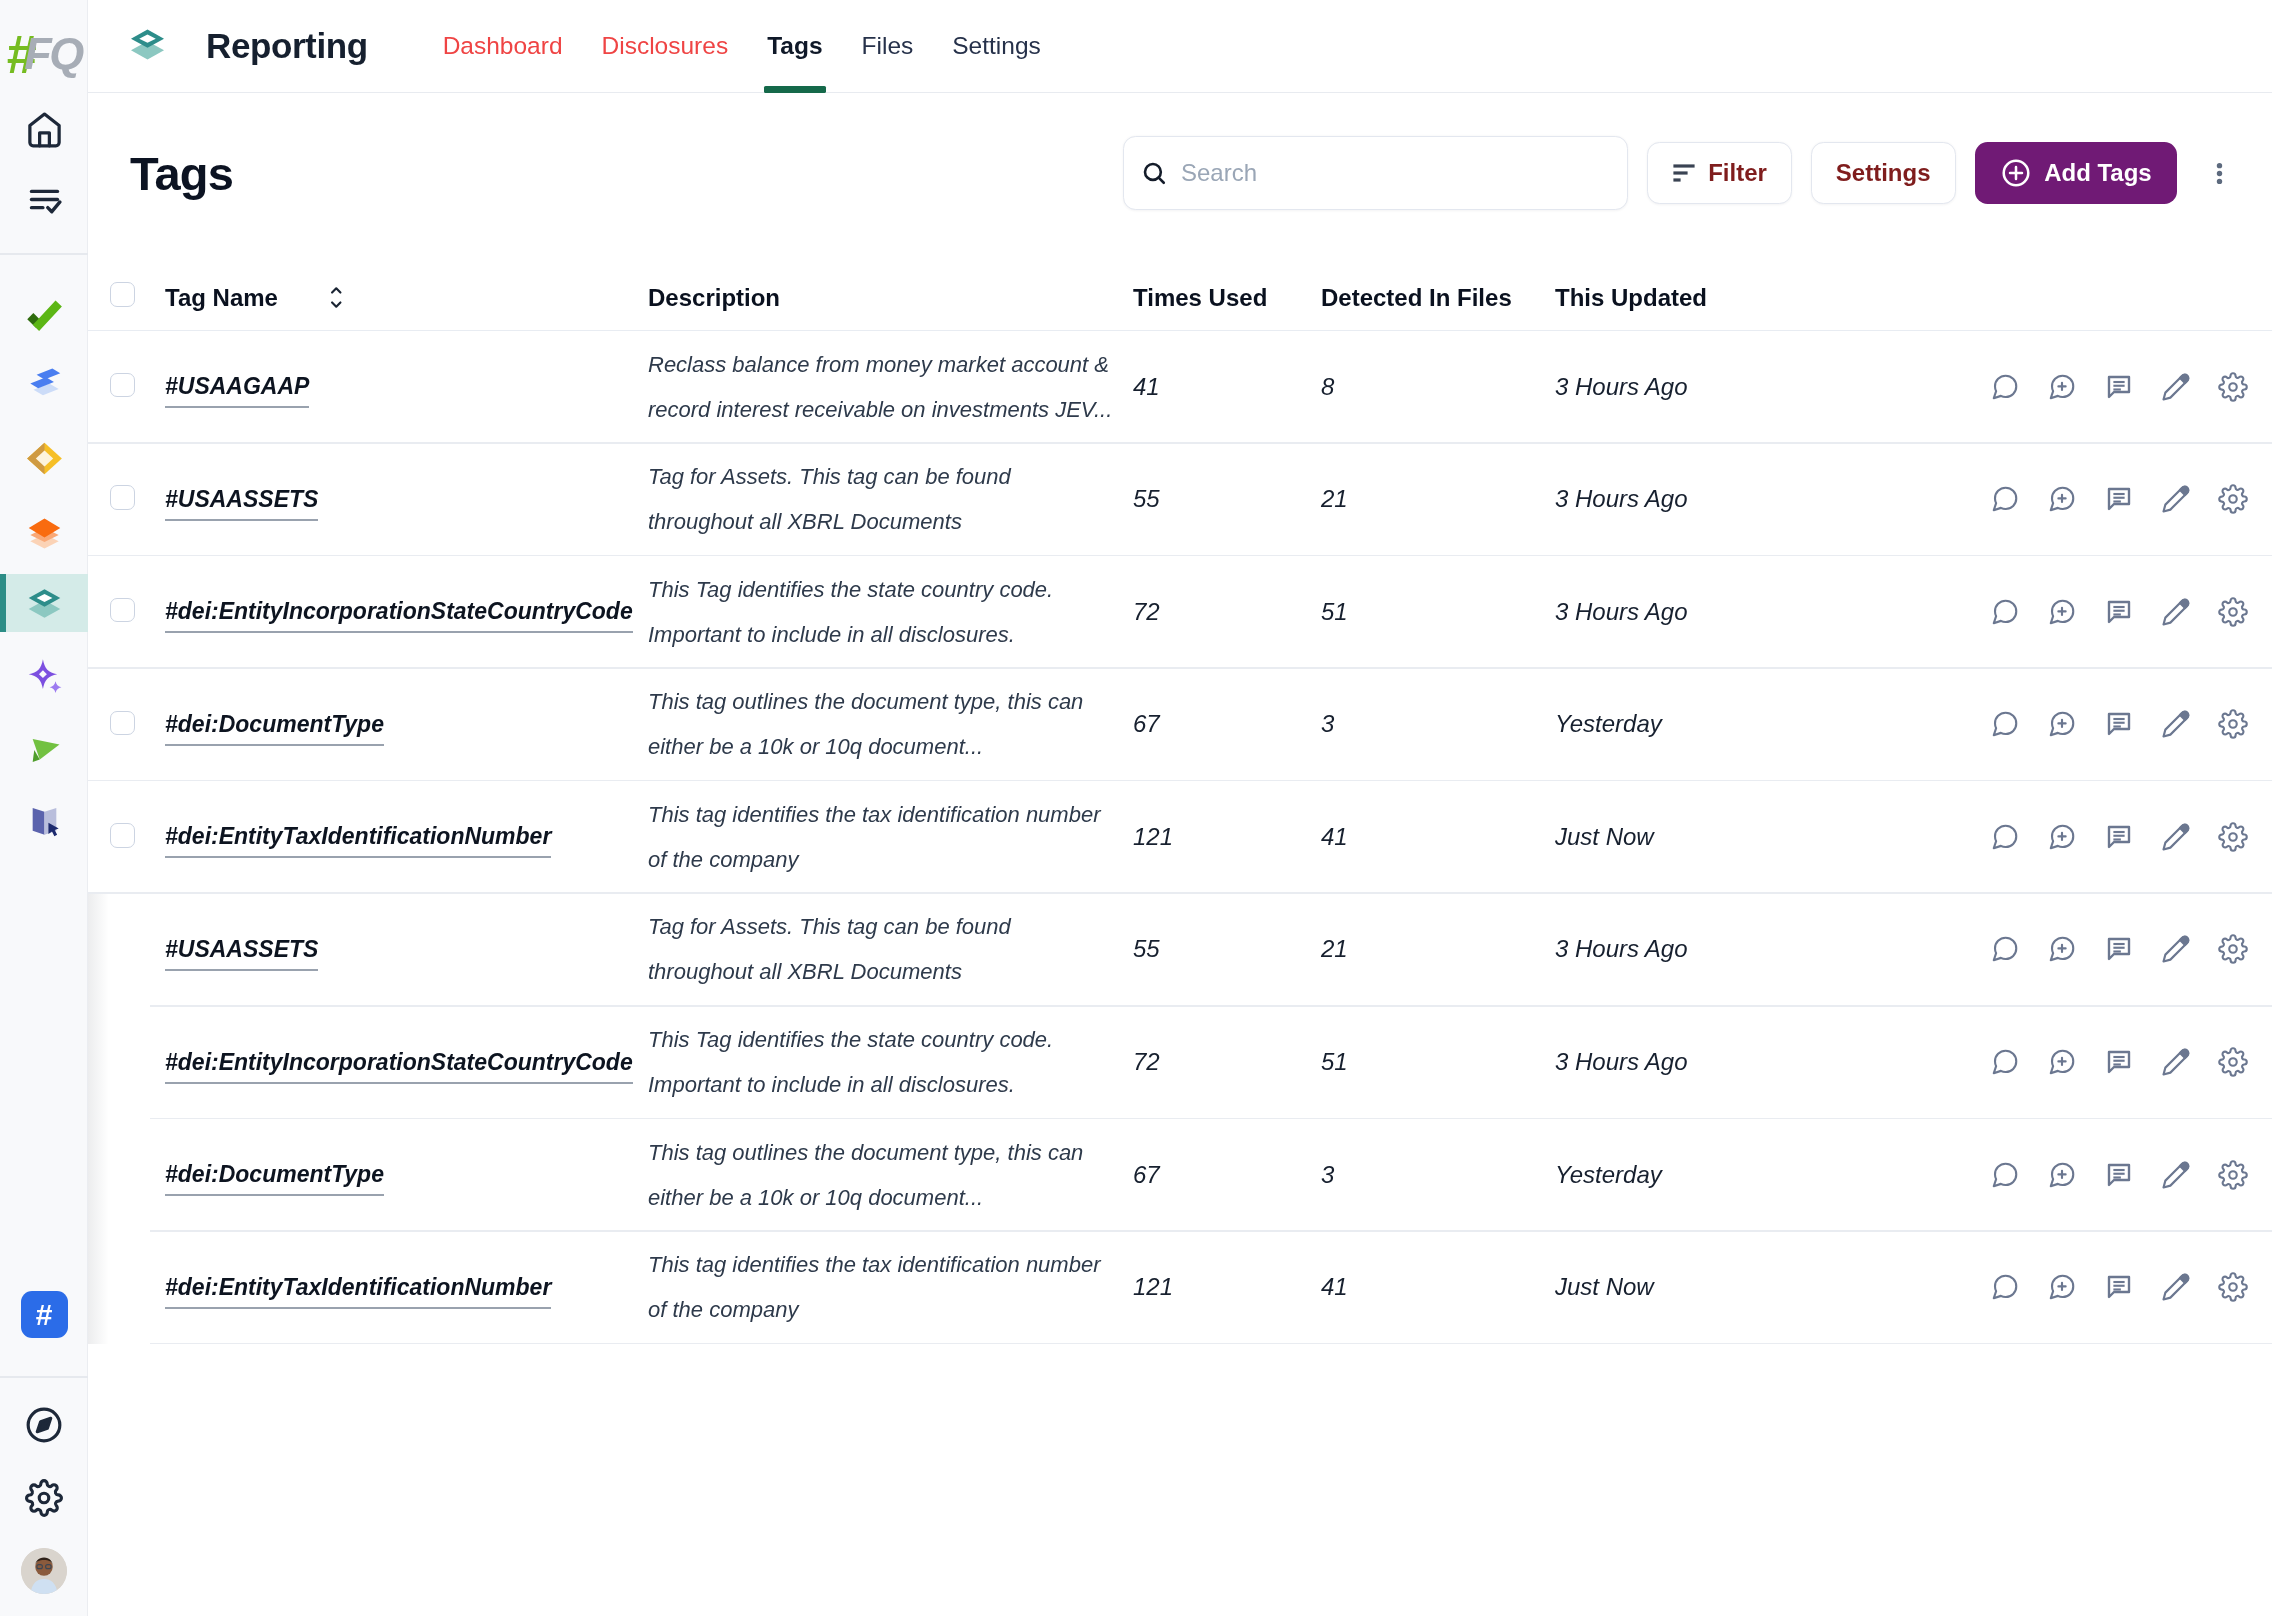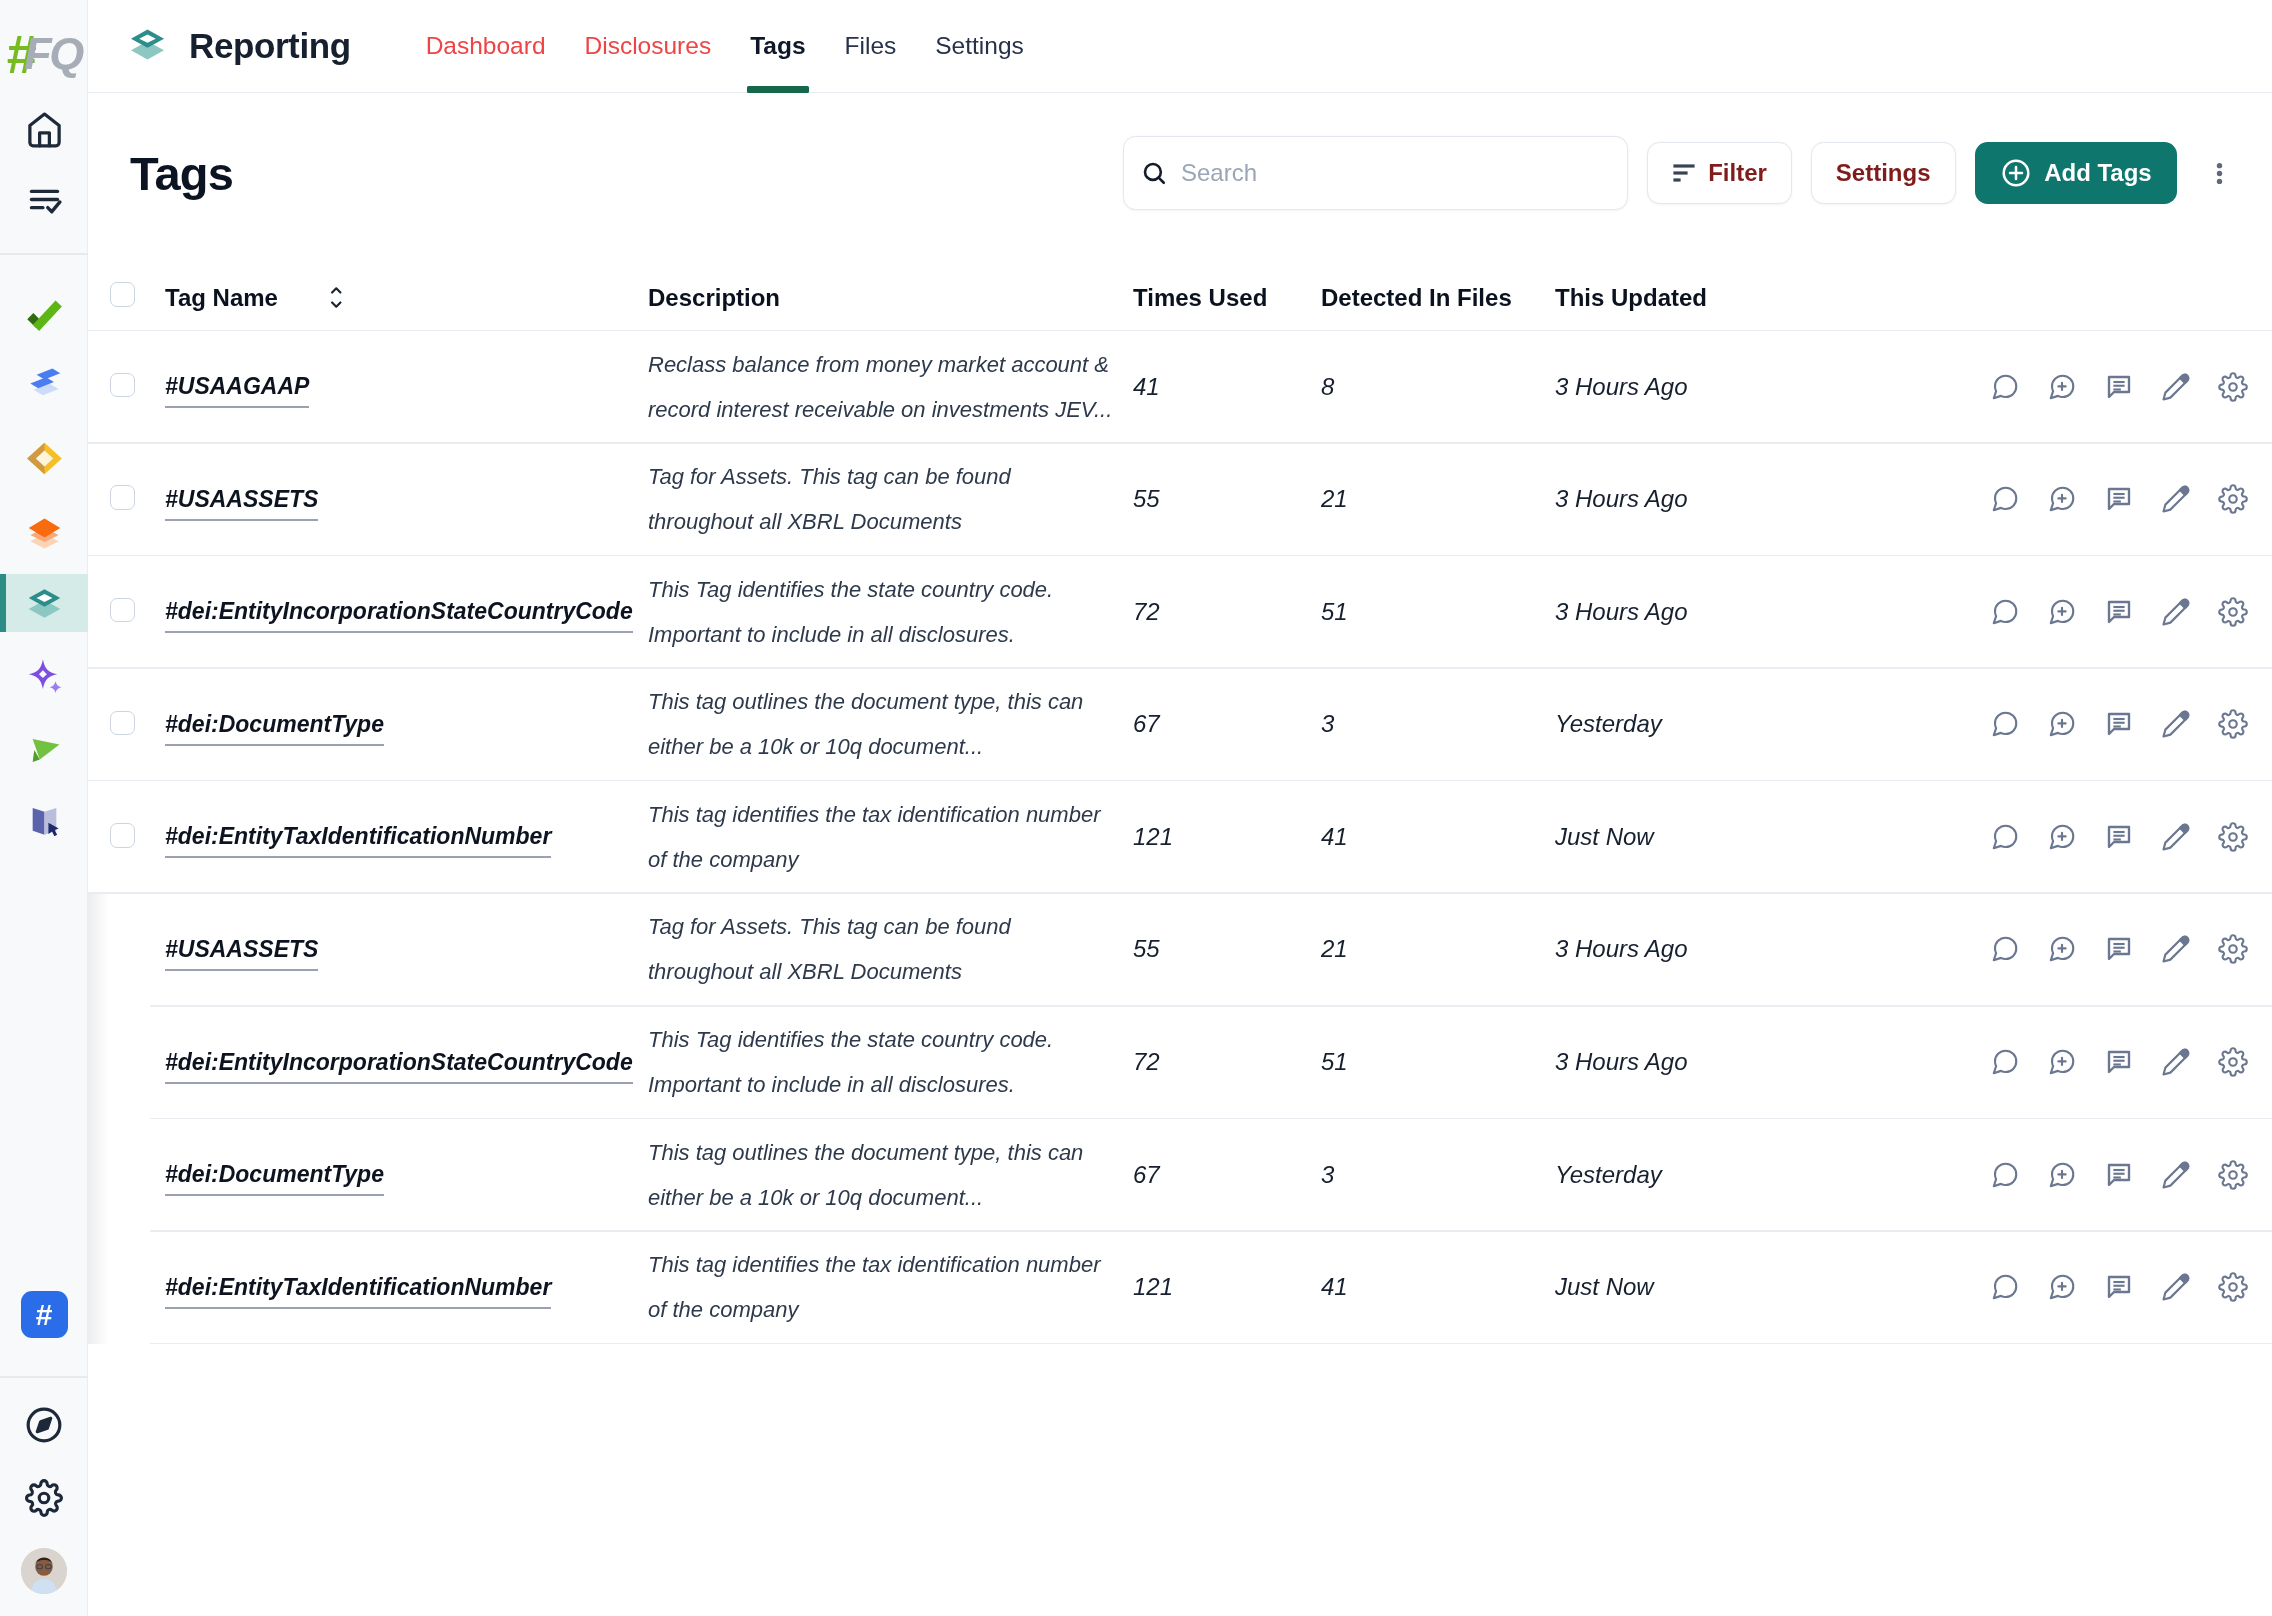--- a/index.html
+++ b/index.html
@@ -18,21 +18,21 @@
   .active-tile { position:absolute; left:0; top:574px; width:88px; height:58px; background:#d4ebe8; }
   .active-tile .bar { position:absolute; left:0; top:0; width:6.3px; height:58px; background:#2c8d86; }
   .hash-tile { position:absolute; left:20.5px; top:1291px; width:47px; height:47px; border-radius:11px;
     background:#2b6ce8; color:#fff; font-size:30px; font-weight:bold; display:flex; align-items:center; justify-content:center; }
   .avatar { width:46px; height:46px; border-radius:50%; overflow:hidden; background:#d9d4cd; position:relative; }
 
   
   .topbar { position:absolute; left:88px; top:0; right:0; height:93px; background:#fff;
     border-bottom:1.6px solid #e8ebf0; display:flex; align-items:center; z-index:4; }
   .brand-logo { margin-left:38px; }
-  .brand-name { margin-left:20px; font-size:35px; font-weight:600; color:#16202f; letter-spacing:-0.4px; }
+  .brand-name { margin-left:37px; font-size:35px; font-weight:600; color:#16202f; letter-spacing:-0.4px; }
   .nav { display:flex; margin-left:36px; height:93px; align-items:center; }
   .nav a { display:flex; align-items:center; height:93px; position:relative; margin-left:39px;
     font-size:24.5px; text-decoration:none; color:#ef4444; }
   .nav a.mid { color:#26314a; font-weight:500; }
   .nav a.active { color:#0f1828; font-weight:700; }
   .nav a.active::after { content:''; position:absolute; left:-3.2px; right:-3.2px; bottom:0; height:6.3px;
     background:#15694a; border-radius:1.6px; }
 
   
   .main { position:absolute; left:88px; top:93px; right:0; bottom:0; background:#fff; }
@@ -232,21 +232,21 @@
               <line x1="3" y1="19" x2="7" y2="19"></line>
             </svg>
         </span>
         <span>Filter</span>
       </button>
 
       <button class="btn">
         <span>Settings</span>
       </button>
 
-      <button class="btn btn-primary" style="background:#0f766e">
+      <button class="btn btn-primary" style="background:#701a75">
         <span style="display:inline-flex">
           <svg viewBox="0 0 24 24" width="32" height="32" fill="none" stroke="#fff" stroke-width="1.9" stroke-linecap="round">
               <circle cx="12" cy="12" r="9.2"></circle>
               <line x1="12" y1="7.5" x2="12" y2="16.5"></line>
               <line x1="7.5" y1="12" x2="16.5" y2="12"></line>
             </svg>
         </span>
         <span>Add Tags</span>
       </button>
 

